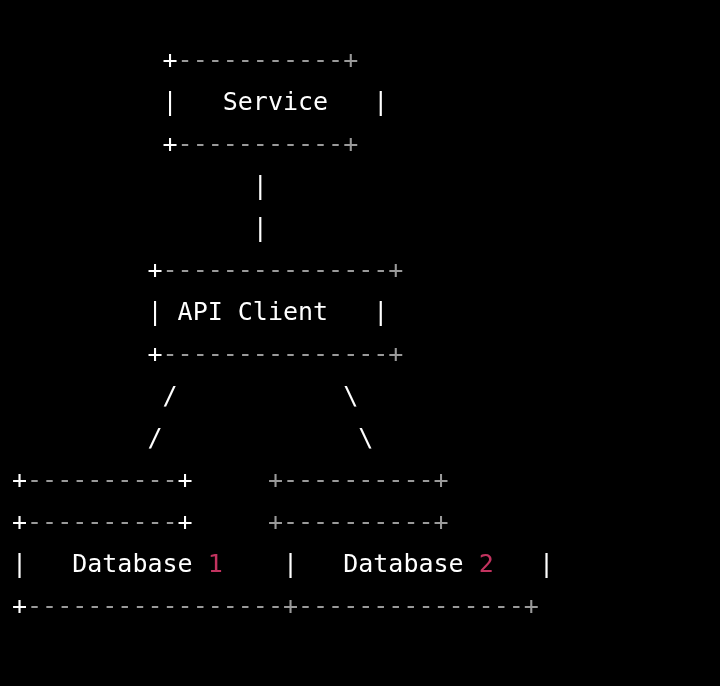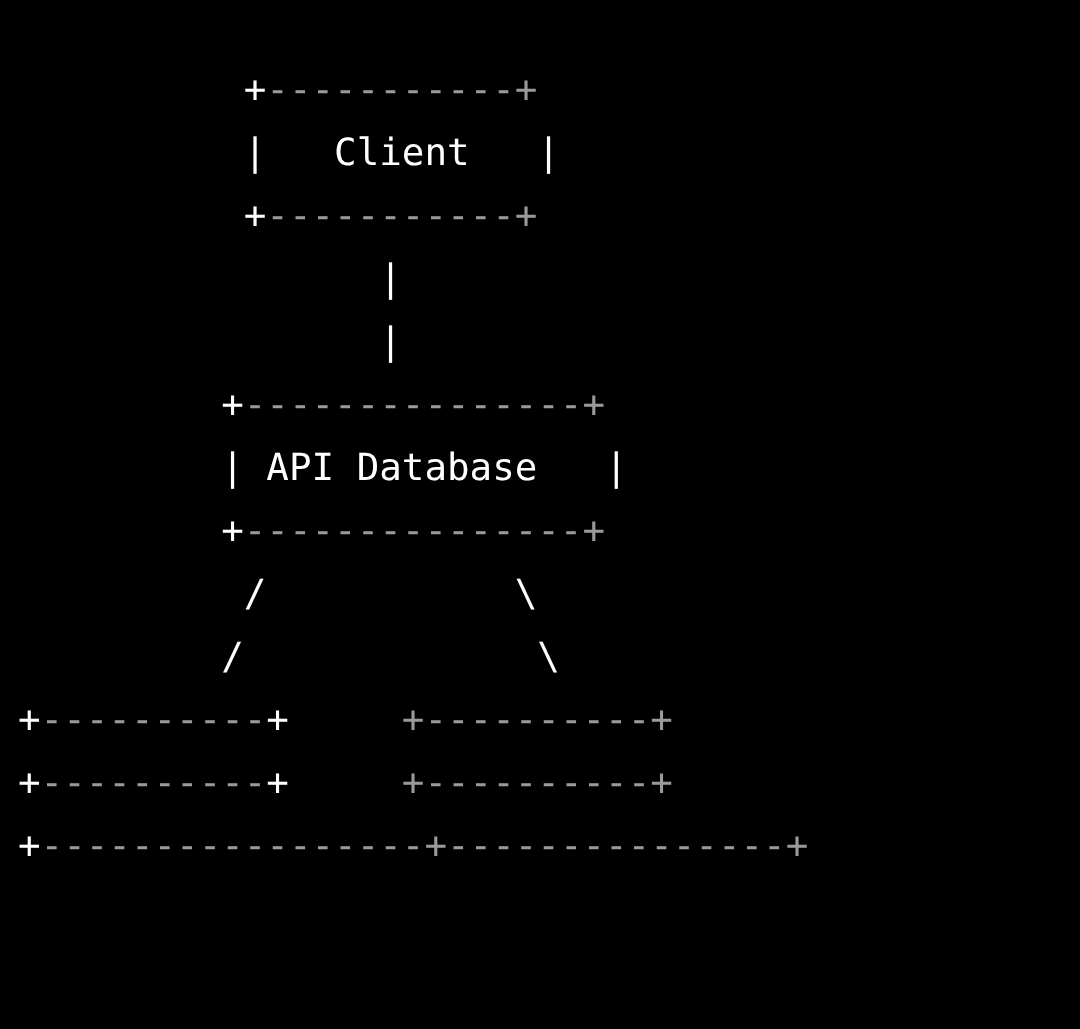--- a/index.html
+++ b/index.html
@@ -36,25 +36,26 @@
     display: block;
   }
   .w  { color: #ffffff; }   
   .d  { color: #9a9a9a; }   
   .pk { color: #c2335f; }   
 </style>
 </head>
 <body>
 
 <pre id="ascii-diagram" style="background: rgb(0, 0, 0);"><span class="row"><span class="w">          </span><span class="w">+</span><span class="d">-----------</span><span class="d">+</span>
-</span><span class="row"><span class="w">          </span><span class="w">|</span><span class="w">   Client   </span><span class="w">|</span>
+</span><span class="row"><span class="w">          </span><span class="w">|</span><span class="w">   Service   </span><span class="w">|</span>
 </span><span class="row"><span class="w">          </span><span class="w">+</span><span class="d">-----------</span><span class="d">+</span>
 </span><span class="row"><span class="w">                </span><span class="w">|</span>
 </span><span class="row"><span class="w">                </span><span class="w">|</span>
 </span><span class="row"><span class="w">         </span><span class="w">+</span><span class="d">---------------</span><span class="d">+</span>
-</span><span class="row"><span class="w">         </span><span class="w">|</span><span class="w"> API Database   </span><span class="w">|</span>
+</span><span class="row"><span class="w">         </span><span class="w">|</span><span class="w"> API Client   </span><span class="w">|</span>
 </span><span class="row"><span class="w">         </span><span class="w">+</span><span class="d">---------------</span><span class="d">+</span>
 </span><span class="row"><span class="w">          </span><span class="w">/</span><span class="w">           </span><span class="w">\</span>
 </span><span class="row"><span class="w">         </span><span class="w">/</span><span class="w">             </span><span class="w">\</span>
 </span><span class="row"><span class="w">+</span><span class="d">----------</span><span class="w">+</span><span class="w">     </span><span class="d">+</span><span class="d">----------</span><span class="d">+</span>
 </span><span class="row"><span class="w">+</span><span class="d">----------</span><span class="w">+</span><span class="w">     </span><span class="d">+</span><span class="d">----------</span><span class="d">+</span>
+</span><span class="row"><span class="w">|</span><span class="w">   Database </span><span class="pk">1</span><span class="w">    </span><span class="w">|</span><span class="w">   Database </span><span class="pk">2</span><span class="w">   </span><span class="w">|</span>
 </span><span class="row"><span class="w">+</span><span class="d">-----------------</span><span class="d">+</span><span class="d">---------------</span><span class="d">+</span>
 </span></pre>
 
 </body></html>

